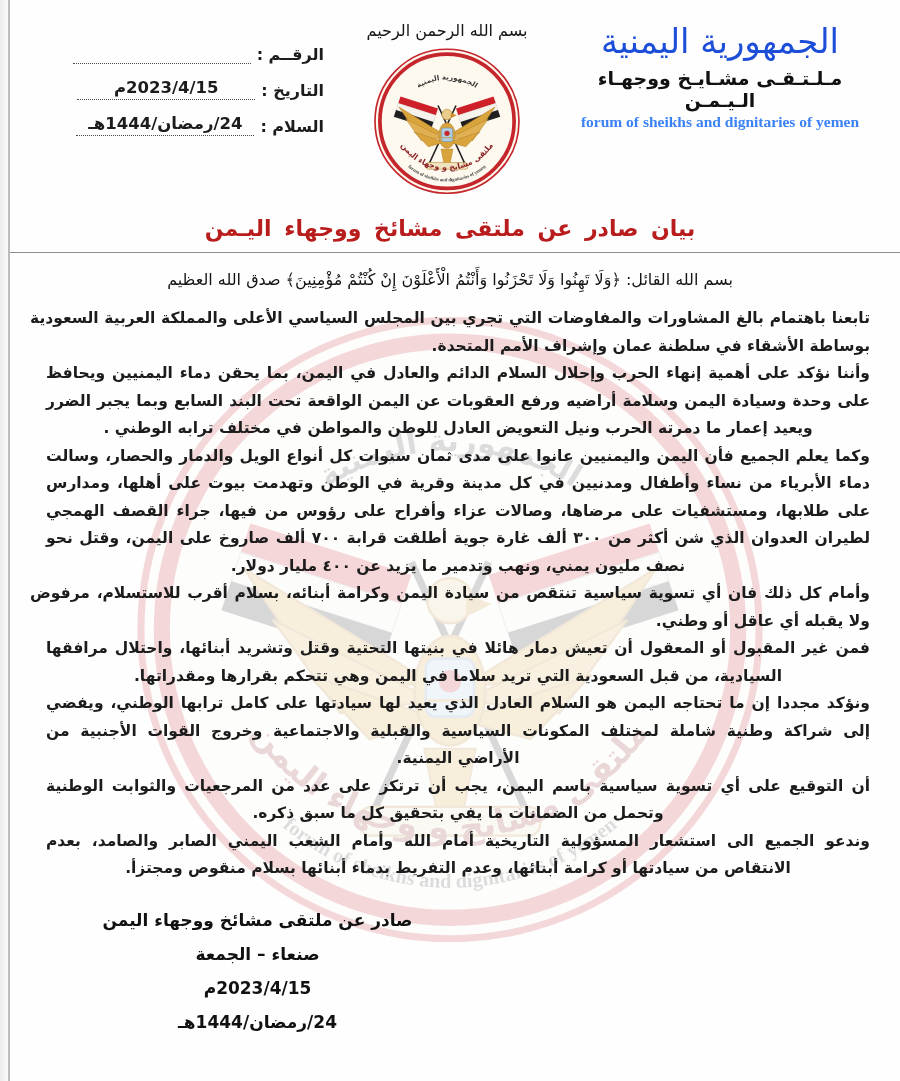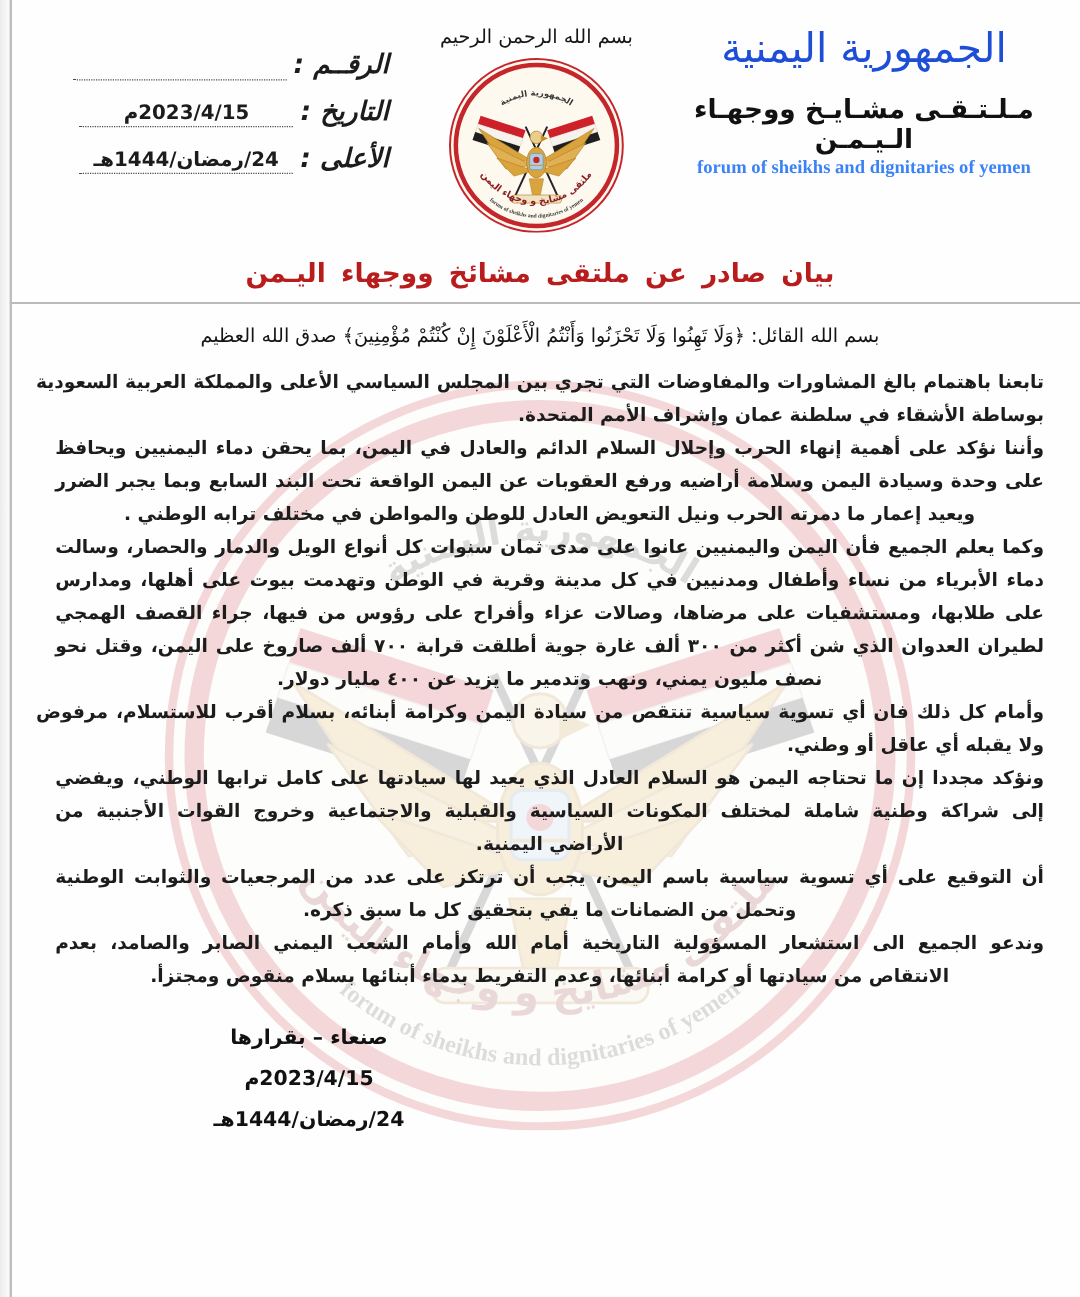--- a/index.html
+++ b/index.html
@@ -11,29 +11,29 @@
   .scan-edge{position:absolute;left:0;top:0;width:8px;height:100%;
     background:linear-gradient(to right,#ececec,#fbfbfb);border-right:2px solid #bdbdbd;z-index:4;}
   .watermark{position:absolute;left:128px;top:298px;width:644px;height:644px;
     opacity:.17;z-index:0;pointer-events:none;}
   .content{position:relative;z-index:1;padding:8px 30px 0 30px;}
 
   
   .header{display:flex;align-items:flex-start;}
   .org-block{width:300px;text-align:center;padding-top:12px;}
   .org-country{font-size:34px;line-height:1.25;font-weight:400;color:#1d4ed8;}
-  .org-name-ar{font-size:22px;font-weight:bold;margin-top:16px;color:#111;}
+  .org-name-ar{font-size:19px;font-weight:bold;margin-top:4px;color:#111;}
   .org-name-en{direction:ltr;font-family:"Liberation Serif",serif;font-weight:bold;
     font-size:15.5px;margin-top:2px;color:#3b82f6;}
   .center-block{flex:1;text-align:center;}
   .bismillah{font-size:16px;font-weight:normal;color:#161616;margin:13px 0 4px;}
   .emblem{width:150px;height:150px;}
   .fields-block{width:294px;padding-top:34px;font-weight:bold;}
   .field-row{display:flex;align-items:flex-end;margin-bottom:14px;}
-  .field-label{font-size:22px;white-space:nowrap;margin-left:6px;font-style:italic;}
+  .field-label{font-size:16px;white-space:nowrap;margin-left:6px;}
   .field-line{width:178px;border-bottom:1.6px dotted #4a4a4a;text-align:center;
     font-size:16.5px;padding-bottom:1px;min-height:20px;}
 
   
   .title{text-align:center;font-size:22px;font-weight:bold;word-spacing:5px;
     margin:18px 0 11px;color:#b91c1c;}
   .rule{border:none;border-top:1.7px solid #8d8d8d;margin:0 -30px;}
 
   
   .verse{text-align:center;font-size:16px;font-weight:400;color:#141414;
@@ -129,41 +129,43 @@
     <div class="fields-block">
       <div class="field-row">
         <span class="field-label">الرقــم :</span>
         <span class="field-line"></span>
       </div>
       <div class="field-row">
         <span class="field-label">التاريخ :</span>
         <span class="field-line">2023/4/15م</span>
       </div>
       <div class="field-row">
-        <span class="field-label">الأعلى :</span>
+        <span class="field-label">السلام :</span>
         <span class="field-line">24/رمضان/1444هـ</span>
       </div>
     </div>
 
   </div>
 
   <div class="title">بيان صادر عن ملتقى مشائخ ووجهاء اليـمن</div>
   <hr class="rule">
 
   <div class="verse">بسم الله القائل: ﴿وَلَا تَهِنُوا وَلَا تَحْزَنُوا وَأَنْتُمُ الْأَعْلَوْنَ إِنْ كُنْتُمْ مُؤْمِنِينَ﴾ صدق الله العظيم</div>
 
   <div class="paras">
     <p class="lr">تابعنا باهتمام بالغ المشاورات والمفاوضات التي تجري بين المجلس السياسي الأعلى والمملكة العربية السعودية بوساطة الأشقاء في سلطنة عمان وإشراف الأمم المتحدة.</p>
     <p class="lc">وأننا نؤكد على أهمية إنهاء الحرب وإحلال السلام الدائم والعادل في اليمن، بما يحقن دماء اليمنيين ويحافظ على وحدة وسيادة اليمن وسلامة أراضيه ورفع العقوبات عن اليمن الواقعة تحت البند السابع وبما يجبر الضرر ويعيد إعمار ما دمرته الحرب ونيل التعويض العادل للوطن والمواطن في مختلف ترابه الوطني .</p>
     <p class="lc">وكما يعلم الجميع فأن اليمن واليمنيين عانوا على مدى ثمان سنوات كل أنواع الويل والدمار والحصار، وسالت دماء الأبرياء من نساء وأطفال ومدنيين في كل مدينة وقرية في الوطن وتهدمت بيوت على أهلها، ومدارس على طلابها، ومستشفيات على مرضاها، وصالات عزاء وأفراح على رؤوس من فيها، جراء القصف الهمجي لطيران العدوان الذي شن أكثر من ٣٠٠ ألف غارة جوية أطلقت قرابة ٧٠٠ ألف صاروخ على اليمن، وقتل نحو نصف مليون يمني، ونهب وتدمير ما يزيد عن ٤٠٠ مليار دولار.</p>
     <p class="lr">وأمام كل ذلك فان أي تسوية سياسية تنتقص من سيادة اليمن وكرامة أبنائه، بسلام أقرب للاستسلام، مرفوض ولا يقبله أي عاقل أو وطني.</p>
+    <p class="lc">فمن غير المقبول أو المعقول أن تعيش دمار هائلا في بنيتها التحتية وقتل وتشريد أبنائها، واحتلال مرافقها السيادية، من قبل السعودية التي تريد سلاما في اليمن وهي تتحكم بقرارها ومقدراتها.</p>
     <p class="lc">ونؤكد مجددا إن ما تحتاجه اليمن هو السلام العادل الذي يعيد لها سيادتها على كامل ترابها الوطني، ويفضي إلى شراكة وطنية شاملة لمختلف المكونات السياسية والقبلية والاجتماعية وخروج القوات الأجنبية من الأراضي اليمنية.</p>
     <p class="lc">أن التوقيع على أي تسوية سياسية باسم اليمن، يجب أن ترتكز على عدد من المرجعيات والثوابت الوطنية وتحمل من الضمانات ما يفي بتحقيق كل ما سبق ذكره.</p>
     <p class="lc">وندعو  الجميع الى استشعار المسؤولية التاريخية أمام الله وأمام الشعب اليمني الصابر والصامد، بعدم الانتقاص من سيادتها أو كرامة أبنائها، وعدم التفريط بدماء أبنائها بسلام منقوص ومجتزأ.</p>
   </div>
 
   <div class="footer">
-    <div>صنعاء – بقرارها</div>
+    <div>صادر عن ملتقى مشائخ ووجهاء اليمن</div>
+    <div>صنعاء – الجمعة</div>
     <div>2023/4/15م</div>
     <div>24/رمضان/1444هـ</div>
   </div>
 
 </div>
 
 </body></html>

